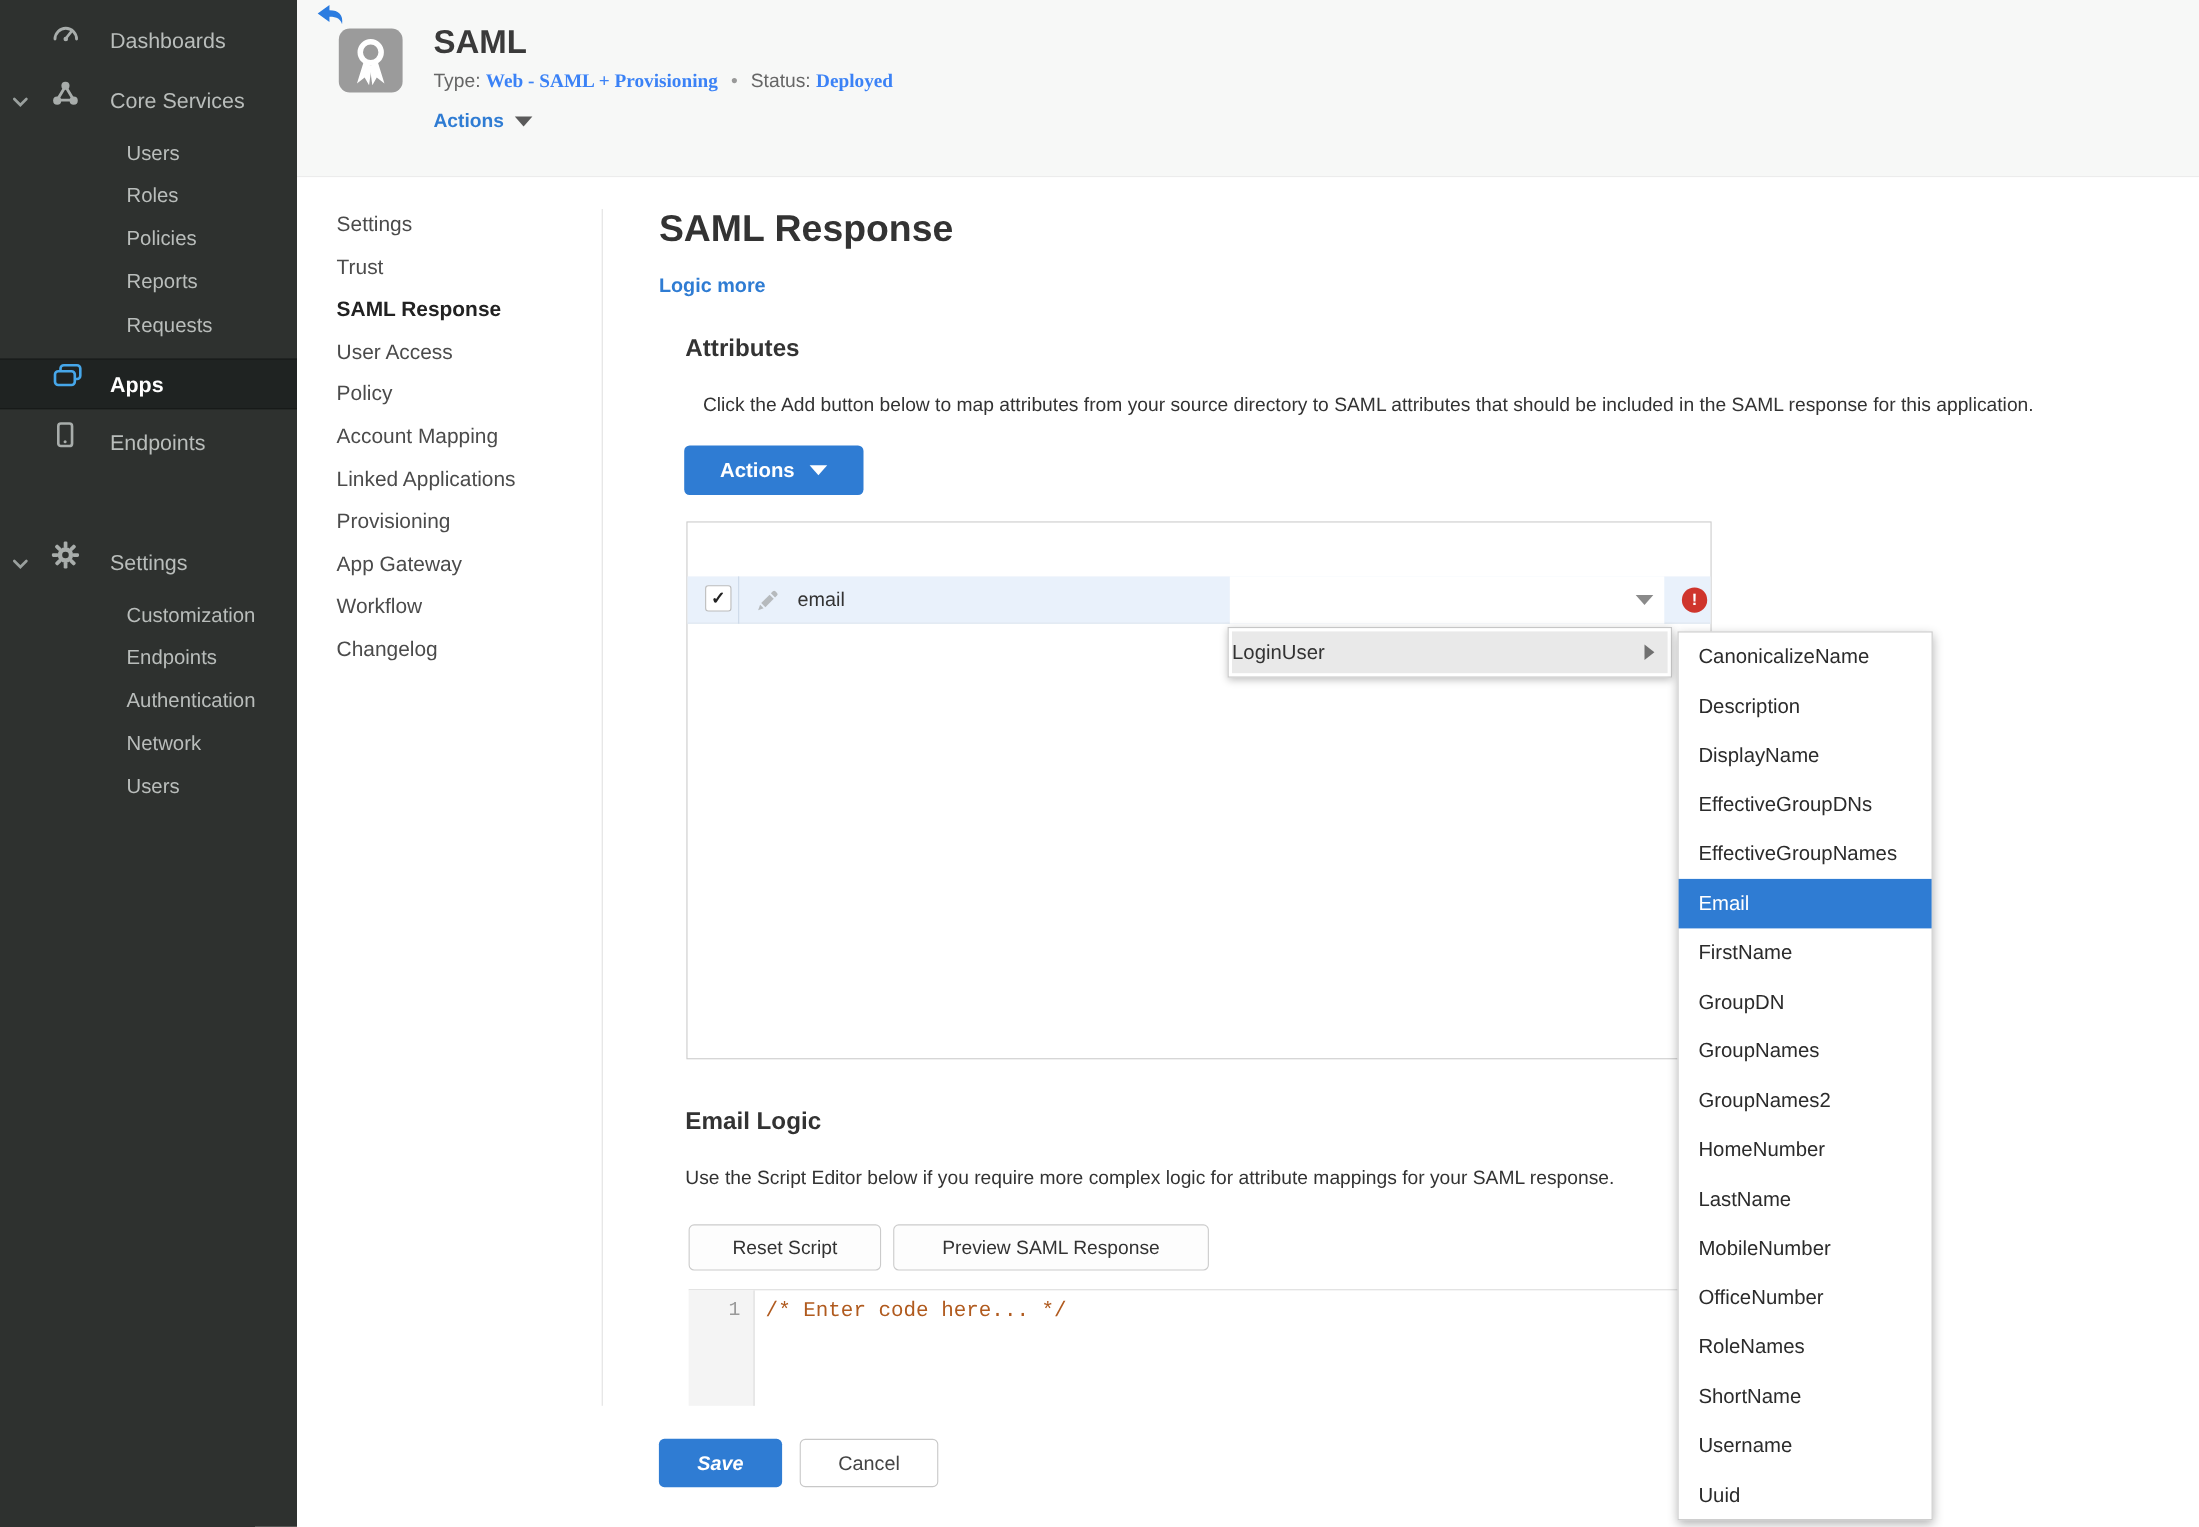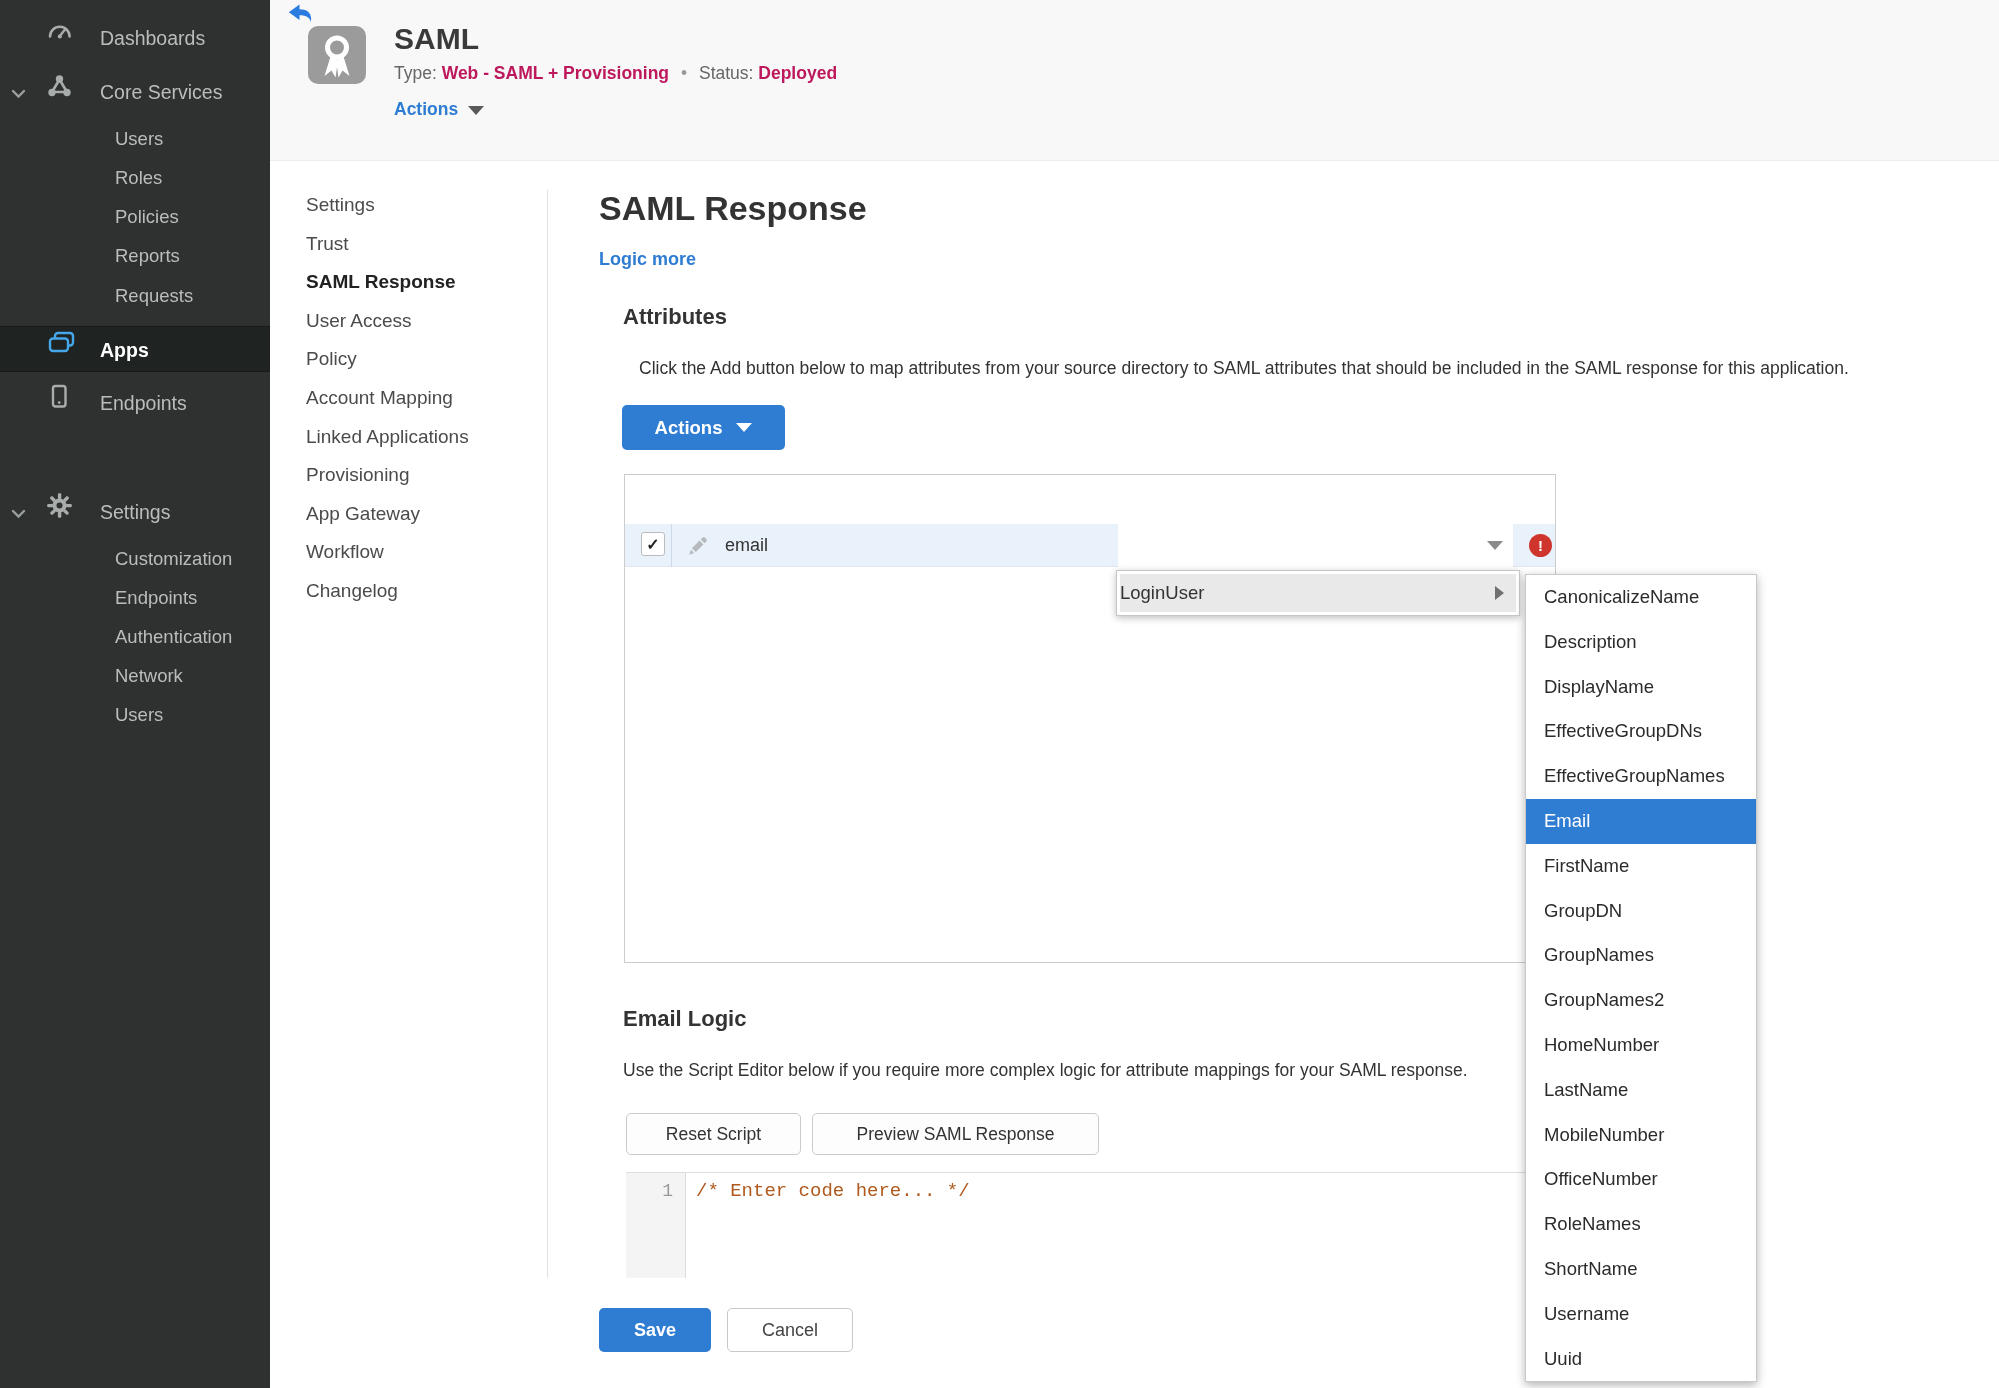--- a/index.html
+++ b/index.html
@@ -17,21 +17,21 @@
   .side-active .lbl { color:#ffffff; font-weight:bold; }
   .side-icon { position:absolute; left:46px; top:50%; transform:translateY(-50%); }
   .side-chev { position:absolute; left:11px; top:50%; transform:translateY(-50%); }
 
   
   #headband { left:270px; top:0; width:1729px; height:161px; background:#f7f8f7; border-bottom:1px solid #ececec; z-index:2; }
   #back-arrow { left:288px; top:4px; z-index:3; cursor:pointer; }
   #app-icon { left:308px; top:26px; width:58px; height:58px; background:#9b9b9b; border-radius:10px; z-index:3; }
   #app-title { left:394px; top:22px; font-size:30px; font-weight:bold; color:#3a3a3a; z-index:3; }
   #type-line { left:394px; top:63px; font-size:17.5px; color:#666; z-index:3; }
-  #type-line b { color:#be185d; }
+  #type-line b { color:#3b82f6;font-family:Liberation Serif, serif; }
   .dot-sep { color:#999; padding:0 7px; }
   .green { color:#3b8d22; font-weight:bold; }
   #hdr-actions { left:394px; top:99px; font-size:17.5px; font-weight:bold; color:#2f7cd3; z-index:3; cursor:pointer; }
   .caret-dk { display:inline-block; width:0; height:0; border-left:8px solid transparent; border-right:8px solid transparent; border-top:9px solid #5a5a5a; margin-left:10px; vertical-align:middle; }
 
   
   #subnav { left:306px; top:186px; width:230px; z-index:2; }
   .subnav-item { height:38.6px; line-height:38.6px; font-size:19px; color:#4b4b4b; cursor:pointer; white-space:nowrap; }
   .subnav-item.active { font-weight:bold; color:#222; }
   #vdivider { left:547px; top:190px; width:1px; height:1088px; background:#e2e2e2; z-index:1; }
@@ -72,21 +72,21 @@
   #logic-desc { left:623px; top:1060px; font-size:17.5px; color:#333; white-space:nowrap; z-index:2; }
   .wbtn { position:absolute; top:1113px; height:42px; background:#fdfdfd; border:1px solid #cbcbcb; border-radius:5px; font-size:17.5px; color:#333; text-align:center; line-height:40px; cursor:pointer; z-index:2; }
   #reset-btn { left:626px; width:175px; }
   #preview-btn { left:812px; width:287px; }
   #editor-topline { left:626px; top:1172px; width:930px; height:1px; background:#dddddd; z-index:1; }
   #gutter { left:626px; top:1173px; width:60px; height:105px; background:#f4f4f4; border-right:1px solid #dcdcdc; z-index:1; }
   #line-no { position:absolute; right:12px; top:8px; font-family:"Liberation Mono", monospace; font-size:18px; color:#9a9a9a; }
   #code-line { left:696px; top:1180px; font-family:"Liberation Mono", monospace; font-size:19px; color:#b05a1e; z-index:1; cursor:text; }
 
   
-  #save-btn { left:599px; top:1308px; width:112px; height:44px; background:#2f7cd3; border-radius:5px; color:#fff; font-size:18px; font-weight:bold; text-align:center; line-height:44px; cursor:pointer; z-index:2; }
+  #save-btn { left:599px; top:1308px; width:112px; height:44px; background:#2f7cd3; border-radius:5px; color:#fff; font-size:18px; font-weight:bold; text-align:center; line-height:44px; cursor:pointer; z-index:2;font-style:italic; }
   #cancel-btn { left:727px; top:1308px; width:126px; height:44px; background:#fff; border:1px solid #c8c8c8; border-radius:5px; color:#444; font-size:18px; text-align:center; line-height:42px; cursor:pointer; z-index:2; }
 </style>
 </head>
 <body>
 
 <div id="sidebar" class="abs">
 
   <div class="side-row" style="top:16px">
     <span class="side-icon">
       <svg width="27" height="26" viewBox="0 0 27 26">

